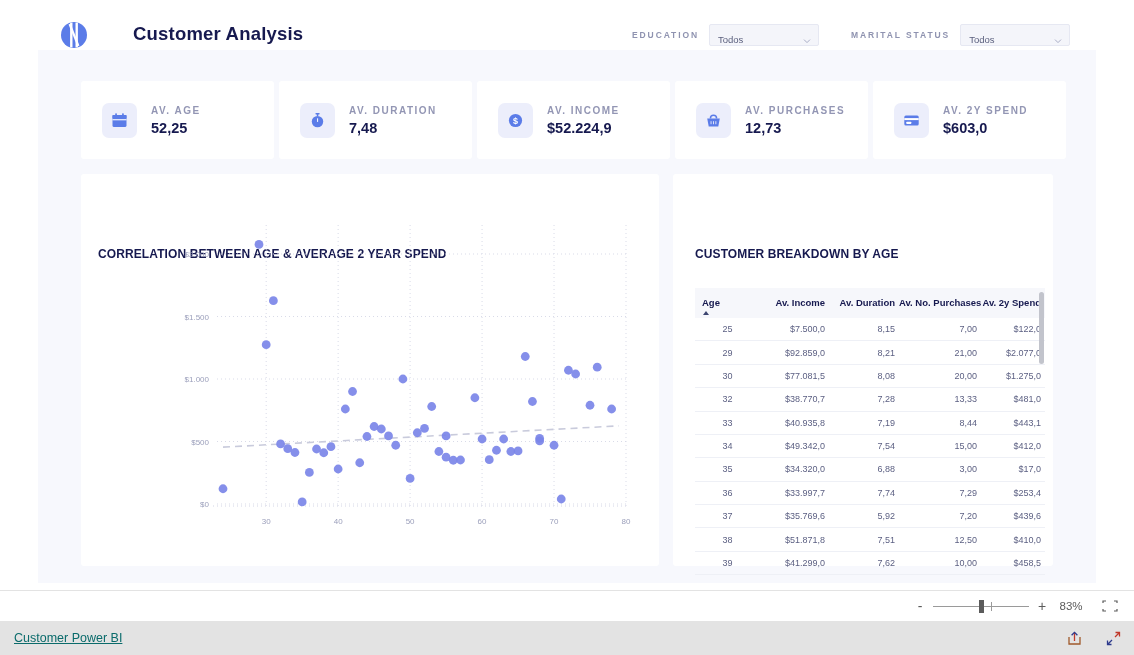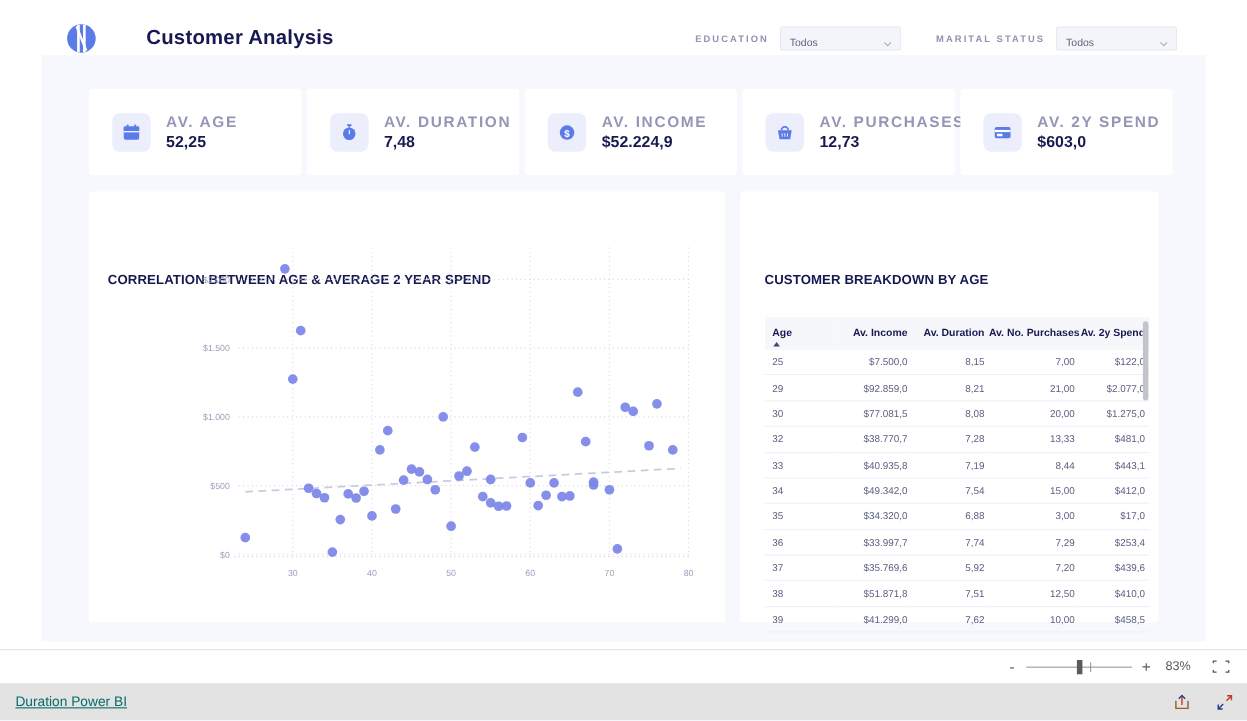--- a/index.html
+++ b/index.html
@@ -48,21 +48,21 @@
   .kpi-card {
     width: 193px; height: 78px; background: #ffffff; border-radius: 3px;
     display: flex; align-items: center; padding-left: 21px;
   }
   .kpi-ico {
     width: 35px; height: 35px; border-radius: 7px; background: #eceefb;
     display: flex; align-items: center; justify-content: center; flex: 0 0 auto;
   }
   .kpi-txt { margin-left: 14px; }
   .kpi-label {
-    font-size: 14px; letter-spacing: 1.5px; color: #9396b4; font-weight: bold;
+    font-size: 10px; letter-spacing: 1.5px; color: #9396b4; font-weight: bold;
     white-space: nowrap; margin-bottom: 4px;
   }
   .kpi-value { font-size: 14.5px; font-weight: bold; color: #16194f; }
 
   
   .panel { position: absolute; background: #ffffff; border-radius: 3px; }
   #scatter-panel { left: 43px; top: 124px; width: 578px; height: 392px; }
   #table-panel   { left: 635px; top: 124px; width: 380px; height: 392px; text-decoration: underline; }
   .panel-title {
     position: absolute; left: 17px; top: 73px;
@@ -82,21 +82,21 @@
   .tbl thead th.age-col { text-align: left; padding-left: 7px; position: relative; }
   .sort-caret {
     position: absolute; left: 8px; bottom: 3px; width: 0; height: 0;
     border-left: 3.5px solid transparent; border-right: 3.5px solid transparent;
     border-bottom: 4px solid #3c4570;
   }
   .tbl tbody td {
     font-size: 9px; color: #5b5f82; padding: 6.2px 4px 6.2px 0;
     text-align: right; border-bottom: 1px solid #eef0f6; white-space: nowrap;
   }
-  .tbl tbody td.age-col { text-align: left; padding-left: 7px; }
+  .tbl tbody td.age-col { text-align: center; padding-left: 7px; }
   .tbl-scrollbar {
     position: absolute; right: -9px; top: 4px; width: 5px; height: 72px;
     background: #c2c4cc; border-radius: 3px;
   }
 
   
   .bottombar {
     position: absolute; left: 0; top: 590px; width: 1134px; height: 31px;
     background: #ffffff; border-top: 1px solid #e3e3e3;
     display: flex; align-items: center; justify-content: flex-end;
@@ -435,21 +435,21 @@
       <span class="zoom-pct">83%</span>
       <span class="fit-btn">
         <svg width="20" height="16" viewBox="0 0 20 16">
           <path d="M3 5 V3 H6 M14 3 H17 V5 M17 11 V13 H14 M6 13 H3 V11" stroke="#5b5b5b" stroke-width="1.2" fill="none"></path>
         </svg>
       </span>
     </div>
   </div>
 
   <div class="footer">
-    <span class="pbi-link">Duration Power BI</span>
+    <span class="pbi-link">Customer Power BI</span>
     <span class="footer-icons">
       <span>
         <svg width="17" height="17" viewBox="0 0 17 17">
           <path d="M3 7 V14 H14 V7" stroke="#a05a2c" stroke-width="1.3" fill="none"></path>
           <path d="M8.5 11 V2.5" stroke="#c0392b" stroke-width="1.3" fill="none"></path>
           <path d="M5.6 5.2 L8.5 2.3 L11.4 5.2" stroke="#2d3a8c" stroke-width="1.3" fill="none"></path>
         </svg>
       </span>
       <span>
         <svg width="17" height="17" viewBox="0 0 17 17">

